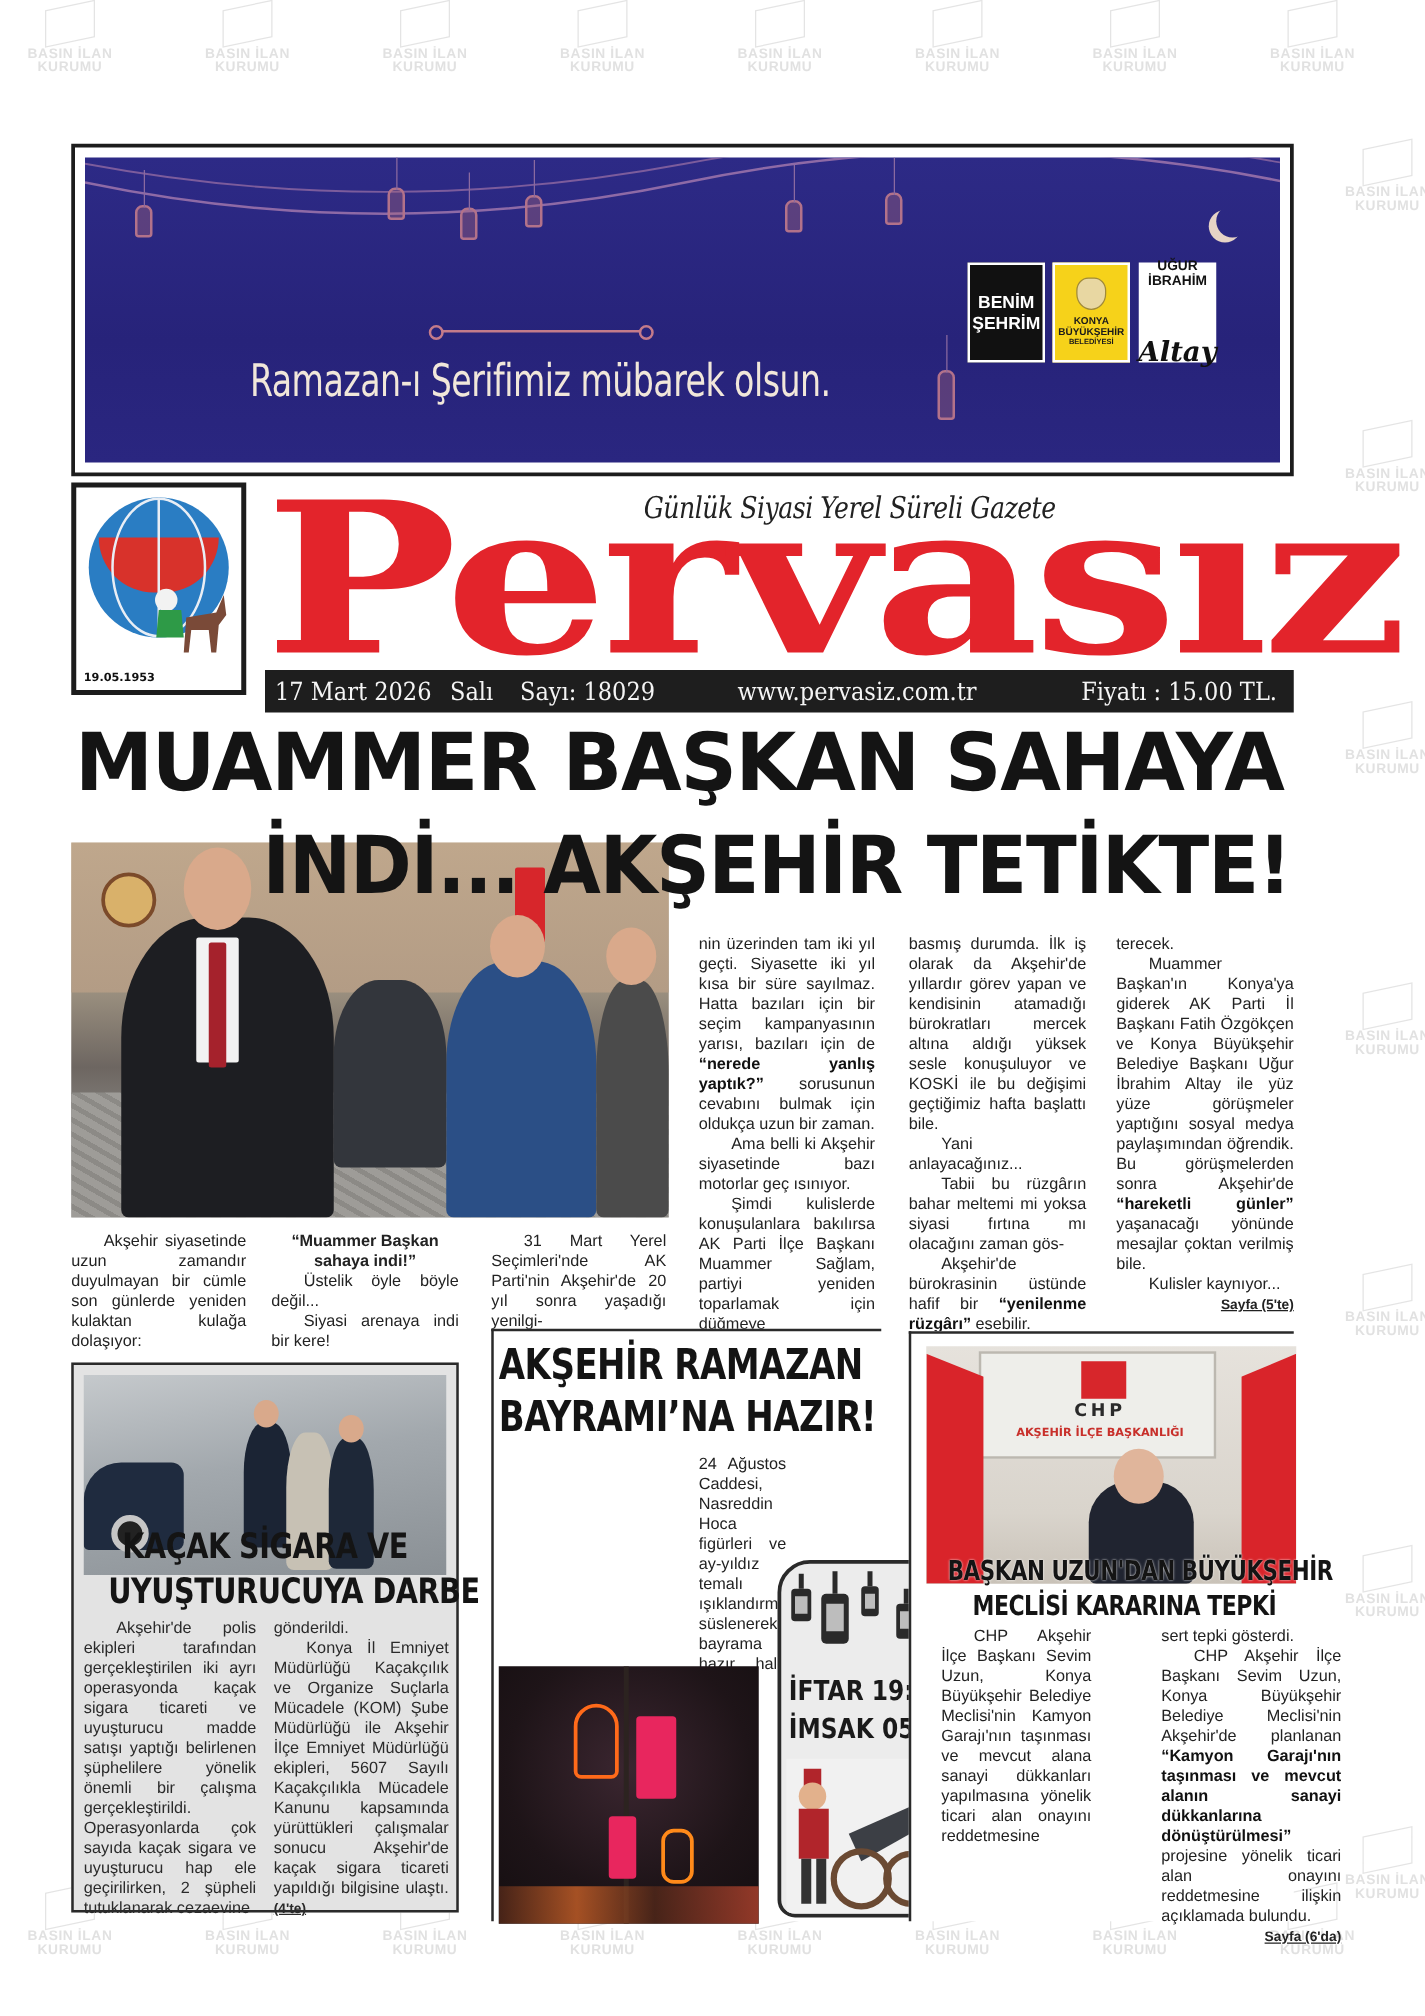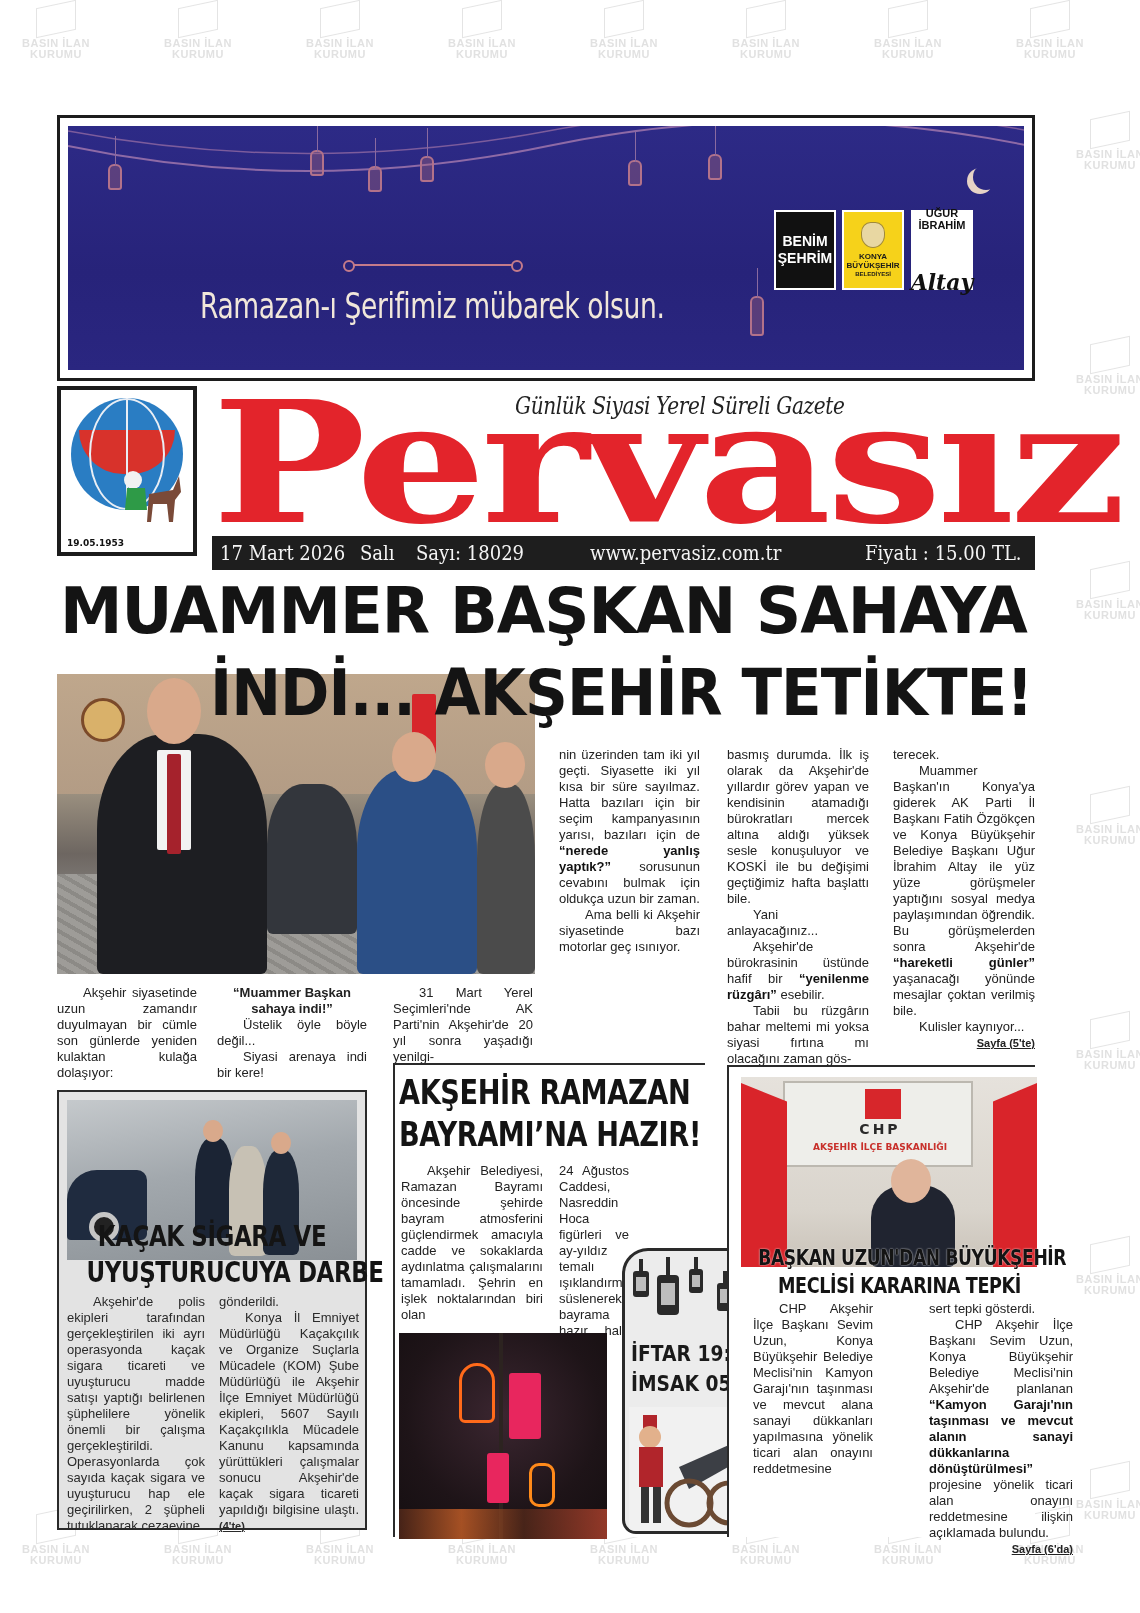--- a/index.html
+++ b/index.html
@@ -285,26 +285,27 @@
   <p class="quote">“Muammer Başkan sahaya indi!”</p>
   <p>Üstelik öyle böyle değil...</p>
   <p>Siyasi arenaya indi bir kere!</p>
 </div>
 <div class="col" style="left:393px;top:985px;width:140px;">
   <p>31 Mart Yerel Seçimleri'nde AK Parti'nin Akşehir'de 20 yıl sonra yaşadığı yenilgi-</p>
 </div>
 <div class="col" style="left:559px;top:747px;width:141px;">
   <p class="noi"><span>nin üzerinden tam iki yıl geçti. Siyasette iki yıl kısa bir süre sayılmaz. Hatta bazıları için bir seçim kampanyasının yarısı, bazıları için de </span><b>“nerede yanlış yaptık?”</b><span> sorusunun cevabını bulmak için oldukça uzun bir zaman.</span></p>
   <p>Ama belli ki Akşehir siyasetinde bazı motorlar geç ısınıyor.</p>
+  <p>Şimdi kulislerde konuşulanlara bakılırsa AK Parti İlçe Başkanı Muammer Sağlam, partiyi yeniden toparlamak için düğmeye</p>
 </div>
 <div class="col" style="left:727px;top:747px;width:142px;">
   <p class="noi">basmış durumda. İlk iş olarak da Akşehir'de yıllardır görev yapan ve kendisinin atamadığı bürokratları mercek altına aldığı yüksek sesle konuşuluyor ve KOSKİ ile bu değişimi geçtiğimiz hafta başlattı bile.</p>
   <p>Yani anlayacağınız...</p>
+  <p>Tabii bu rüzgârın bahar meltemi mi yoksa siyasi fırtına mı olacağını zaman gös-</p>
   <p><span>Akşehir'de bürokrasinin üstünde hafif bir </span><b>“yenilenme rüzgârı”</b><span> esebilir.</span></p>
-  <p>Tabii bu rüzgârın bahar meltemi mi yoksa siyasi fırtına mı olacağını zaman gös-</p>
 </div>
 <div class="col" style="left:893px;top:747px;width:142px;">
   <p class="noi">terecek.</p>
   <p><span>Muammer Başkan'ın Konya'ya giderek AK Parti İl Başkanı Fatih Özgökçen ve Konya Büyükşehir Belediye Başkanı Uğur İbrahim Altay ile yüz yüze görüşmeler yaptığını sosyal medya paylaşımından öğrendik. Bu görüşmelerden sonra Akşehir'de </span><b>“hareketli günler”</b><span> yaşanacağı yönünde mesajlar çoktan verilmiş bile.</span></p>
   <p>Kulisler kaynıyor...</p>
   <p class="noi" style="text-align:right"><span class="ref">Sayfa (5'te)</span></p>
 </div>
 
 <div class="abs box-kacak">
   <div class="photo kacak-photo">
@@ -323,23 +324,20 @@
   </div>
   <div class="col" style="left:160px;top:202px;width:140px;color:#2a2a2a;">
     <p class="noi">gönderildi.</p>
     <p><span>Konya İl Emniyet Müdürlüğü Kaçakçılık ve Organize Suçlarla Mücadele (KOM) Şube Müdürlüğü ile Akşehir İlçe Emniyet Müdürlüğü ekipleri, 5607 Sayılı Kaçakçılıkla Mücadele Kanunu kapsamında yürüttükleri çalışmalar sonucu Akşehir'de kaçak sigara ticareti yapıldığı bilgisine ulaştı.</span> <span class="ref">(4'te)</span></p>
   </div>
 </div>
 
 <div class="abs box-bayram">
   <div class="box-title" style="left:-30px;top:6px;width:340px;font-size:34px;line-height:42px;transform:scaleX(0.8);">AKŞEHİR RAMAZAN</div>
   <div class="box-title" style="left:-30px;top:48px;width:340px;font-size:34px;line-height:42px;transform:scaleX(0.8);">BAYRAMI’NA HAZIR!</div>
-  <div class="col" style="left:6px;top:98px;width:142px;">
-    <p>Akşehir Belediyesi, Ramazan Bayramı öncesinde şehirde bayram atmosferini güçlendirmek amacıyla cadde ve sokaklarda aydınlatma çalışmalarını tamamladı. Şehrin en işlek noktalarından biri olan</p>
-  </div>
   <div class="col" style="left:164px;top:98px;width:146px;">
     <p class="noi" style="width:70px;float:none">24 Ağustos Caddesi, Nasreddin Hoca figürleri ve ay-yıldız temalı ışıklandırmalarla süslenerek bayrama hazır hale getirildi.</p>
     <p class="noi" style="text-align:left"><span class="ref">( 2'de )</span></p>
   </div>
   <div class="photo bayram-photo">
     <div class="abs" style="left:100px;top:0;width:4px;height:206px;background:#2c2320;"></div>
     <div class="abs" style="left:60px;top:30px;width:36px;height:60px;border:3px solid #ff6a1a;border-radius:18px 18px 6px 6px;"></div>
     <div class="abs" style="left:110px;top:40px;width:32px;height:66px;background:#e8265e;border-radius:3px;"></div>
     <div class="abs" style="left:88px;top:120px;width:22px;height:50px;background:#e8265e;border-radius:3px;"></div>
     <div class="abs" style="left:130px;top:130px;width:26px;height:44px;border:3px solid #ff8a1a;border-radius:10px;"></div>

